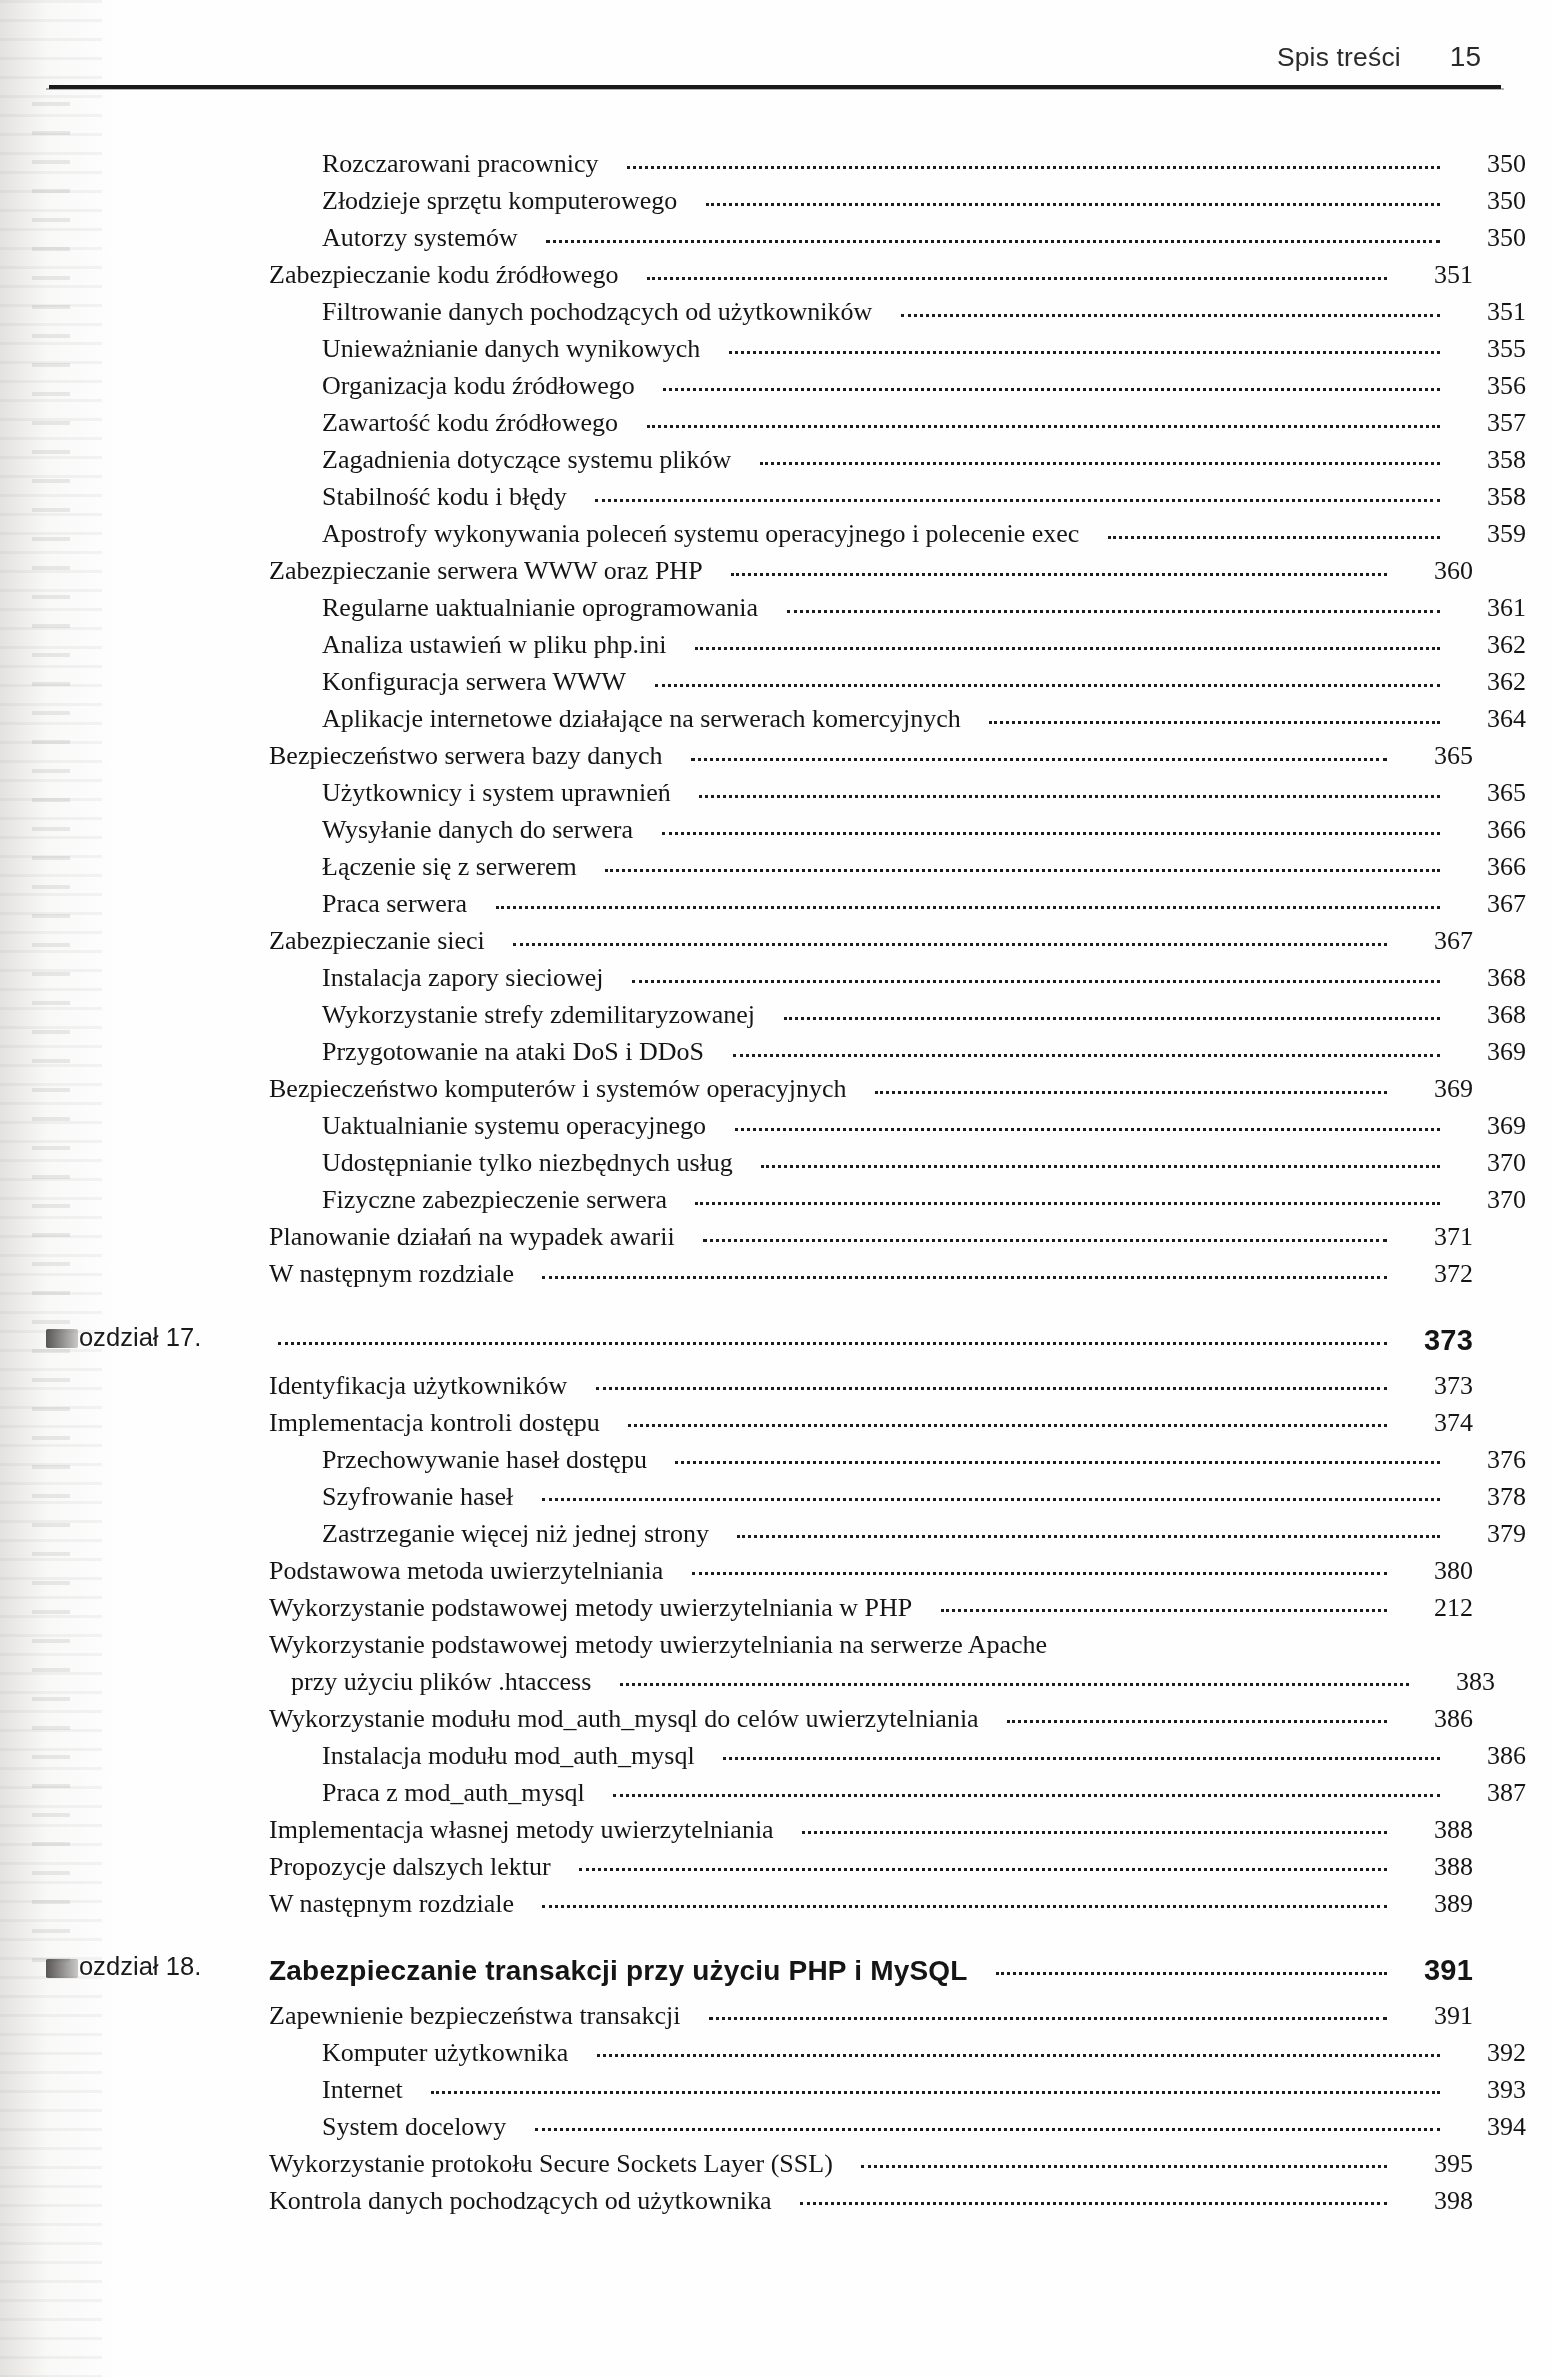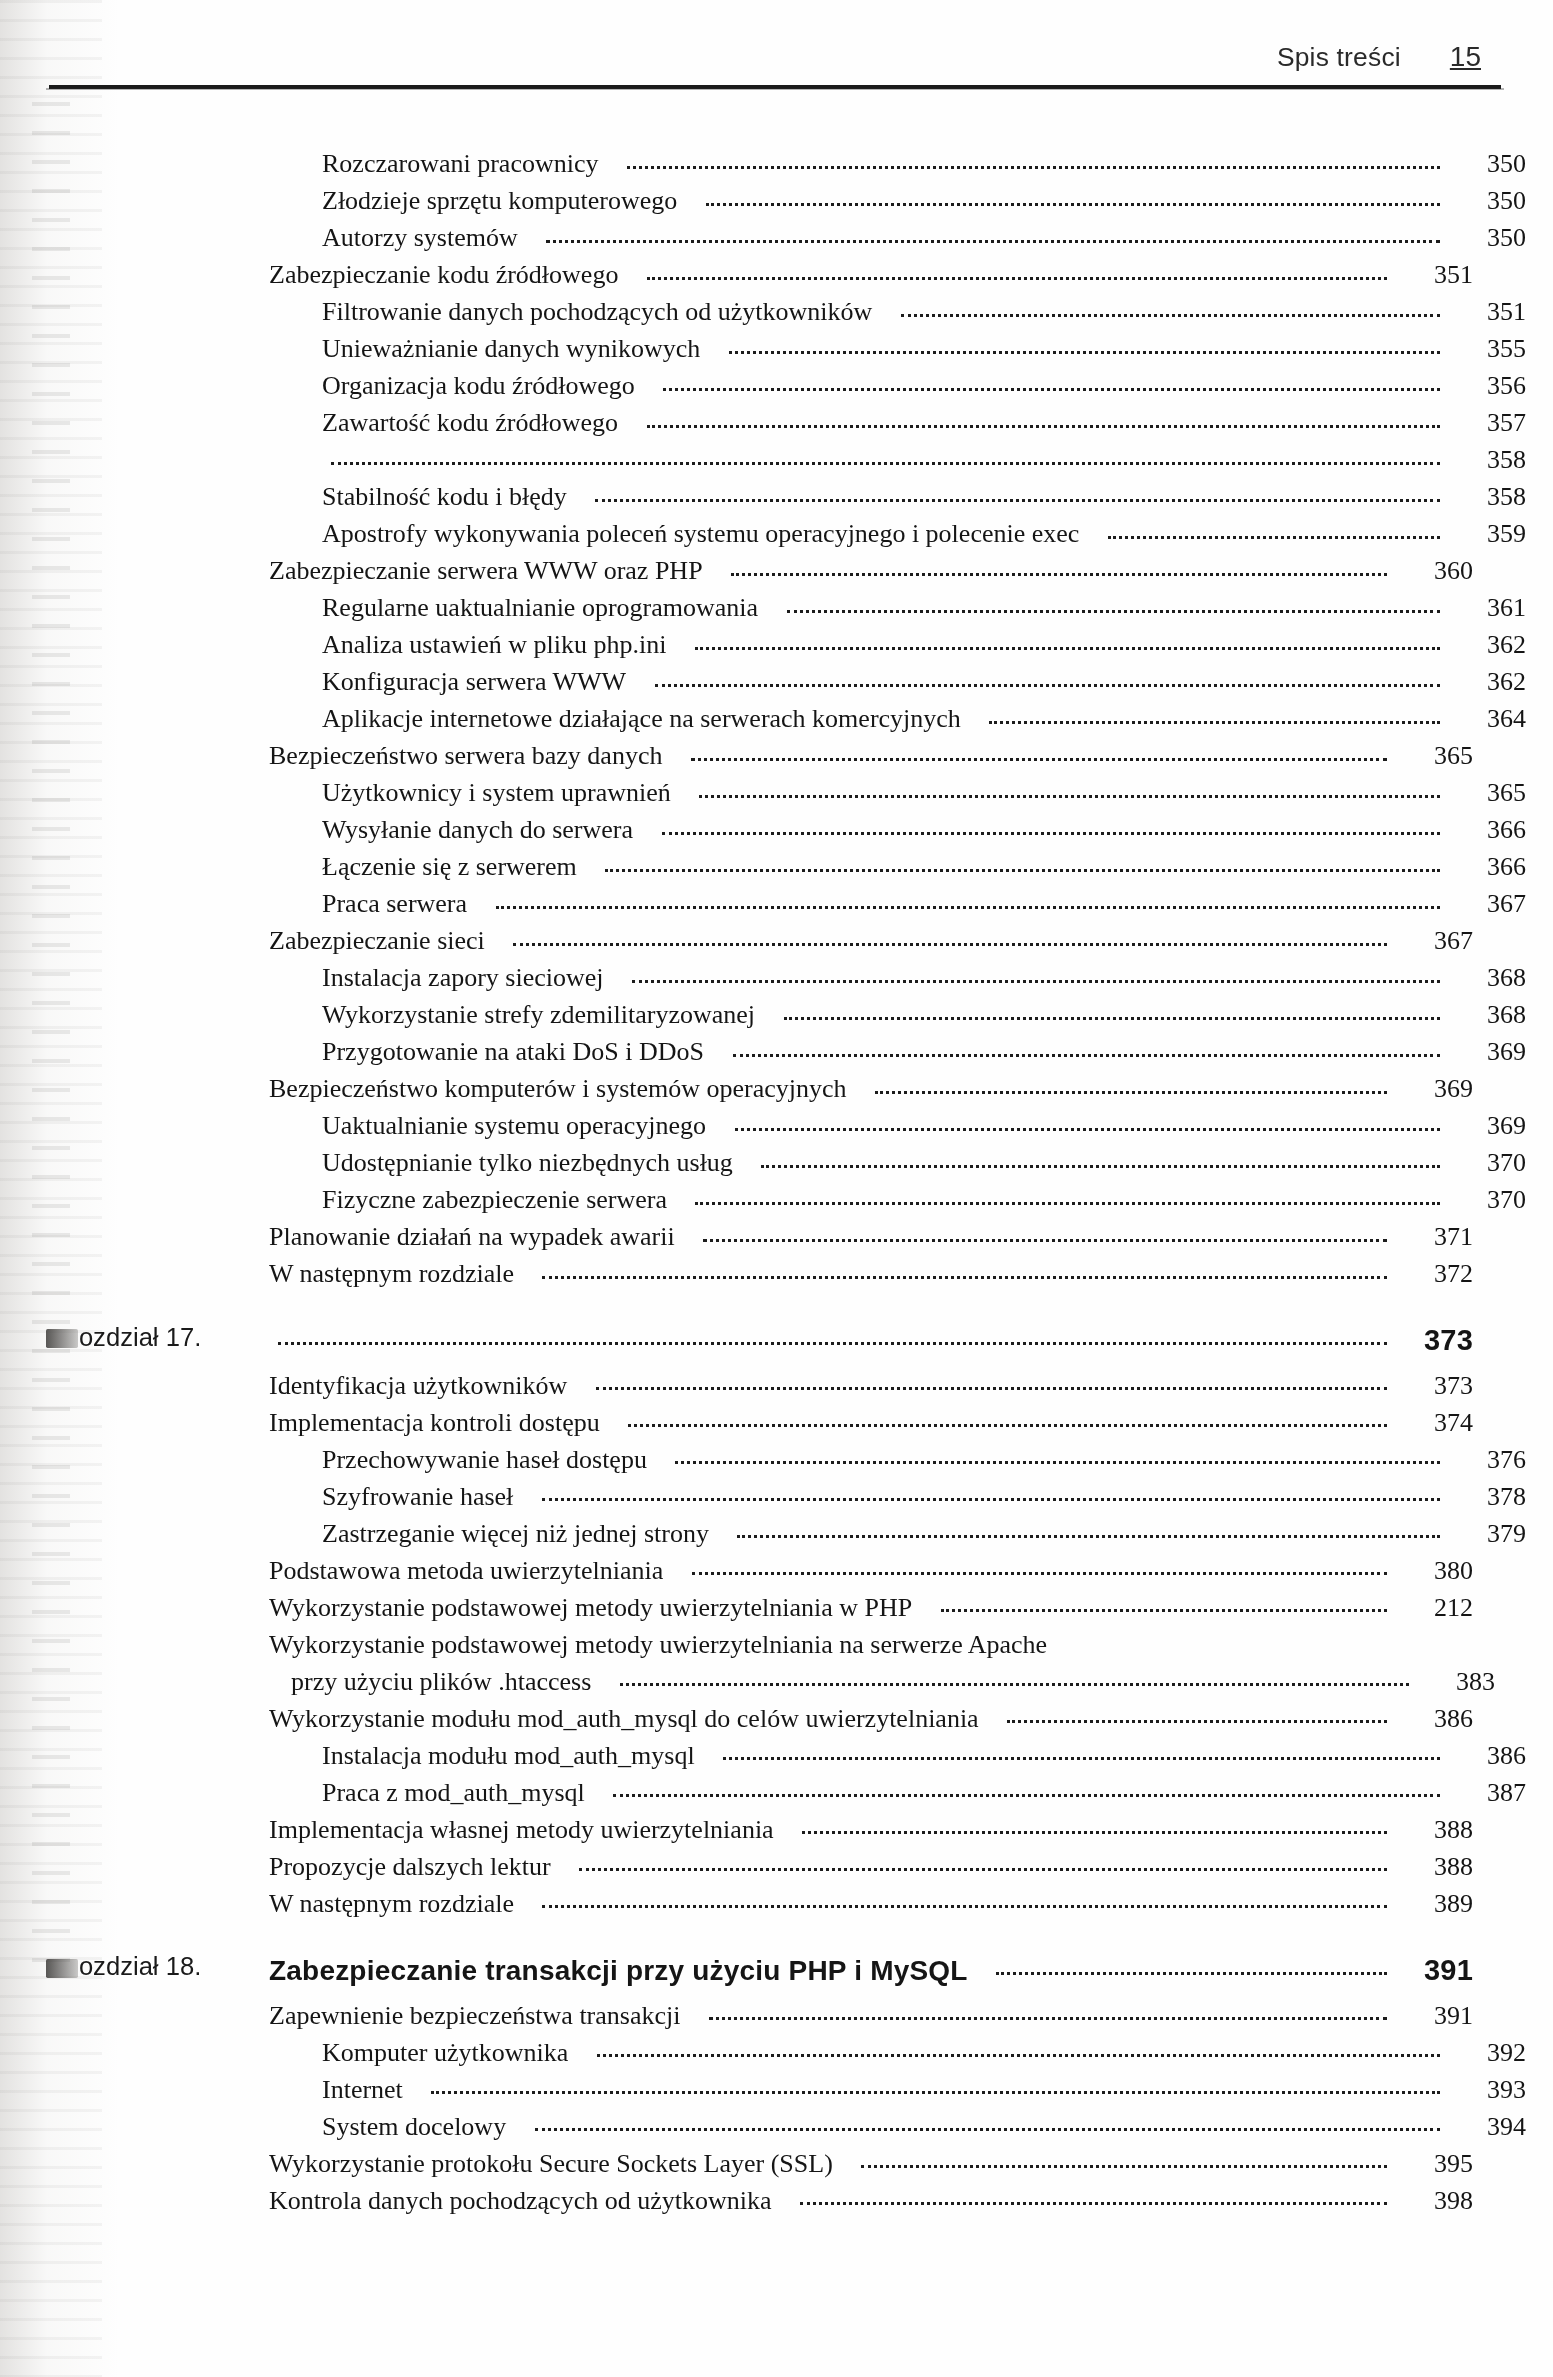--- a/index.html
+++ b/index.html
@@ -64,21 +64,21 @@
     display: flex;
     align-items: baseline;
     justify-content: flex-end;
     gap: 49px;
     font-family: "Liberation Sans", sans-serif;
     font-size: 26.4px;
     color: #2a2a2a;
     text-align: center;
   }
   .header-title { letter-spacing: 0.2px; }
-  .header-pageno { font-size: 28px; text-decoration: underline; }
+  .header-pageno { font-size: 28px; }
 
   .rule {
     position: absolute;
     top: 85px;
     left: 49px;
     right: 53px;
     height: 4.3px;
     background: #1a1a1a;
   }
   .rule::after{
@@ -221,20 +221,21 @@
         <span class="txt">Organizacja kodu źródłowego</span>
         <span class="dots"></span>
         <span class="pg">356</span>
       </div>
       <div class="row lvl2">
         <span class="txt">Zawartość kodu źródłowego</span>
         <span class="dots"></span>
         <span class="pg">357</span>
       </div>
       <div class="row lvl2">
+        <span class="txt">Zagadnienia dotyczące systemu plików</span>
         <span class="dots"></span>
         <span class="pg">358</span>
       </div>
       <div class="row lvl2">
         <span class="txt">Stabilność kodu i błędy</span>
         <span class="dots"></span>
         <span class="pg">358</span>
       </div>
       <div class="row lvl2">
         <span class="txt">Apostrofy wykonywania poleceń systemu operacyjnego i polecenie exec</span>

